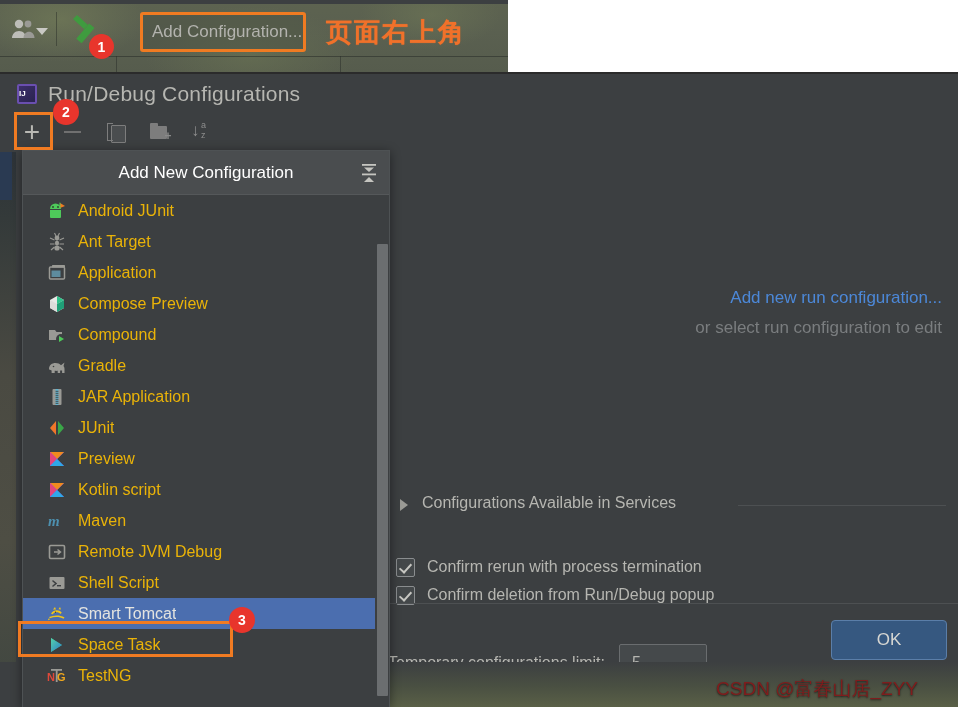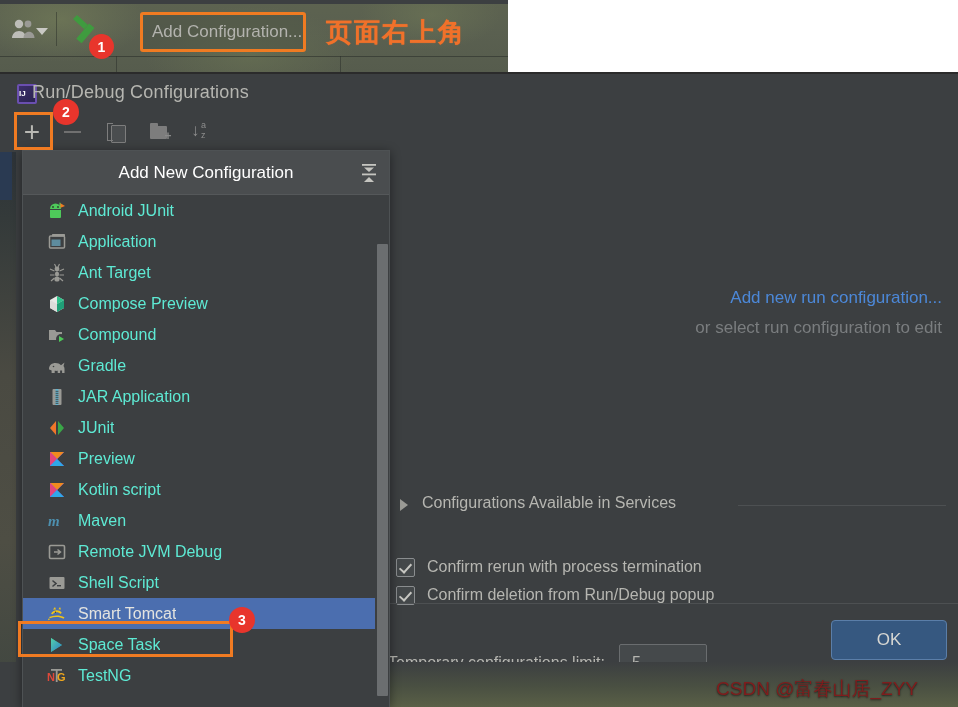--- a/index.html
+++ b/index.html
@@ -84,22 +84,22 @@
   }
   .dlg-titlebar { position: relative; height: 38px; }
   .ij-icon {
     position: absolute; left: 17px; top: 10px; width: 20px; height: 20px;
     border: 2px solid #6a4fb0; border-radius: 2px;
     background: linear-gradient(135deg, #3d2f6b 0%, #2a2350 100%);
     display: flex; align-items: center; 
   }
   .ij-icon span { color: #fff; font-size: 8px; font-weight: bold; line-height: 1; }
   .dlg-title {
-    position: absolute; left: 32px; top: 8px;
-    color: #b6b6b1; font-size: 18px; letter-spacing: .2px;
+    position: absolute; left: 48px; top: 8px;
+    color: #b6b6b1; font-size: 21px; letter-spacing: .2px;
   }
 
   
   .dlg-toolbar { position: absolute; left: 0; top: 38px; width: 100%; height: 40px; }
   .tb-btn {
     position: absolute; top: 4px; width: 32px; height: 32px;
     display: flex; align-items: center; justify-content: center;
   }
   .tb-plus-box {
     position: absolute; left: 14px; top: 112px; width: 39px; height: 38px;
@@ -161,21 +161,21 @@
   }
   .popup-header .ph-title { color: #ffffff; font-size: 17px; }
   .collapse-ic {
     position: absolute; right: 10px; top: 11px; width: 20px; height: 22px;
   }
   .popup-list {
     position: relative; height: 512px; overflow: hidden; background: #3c3f41;
   }
   .cfg-row {
     display: flex; align-items: center; height: 31px; padding-left: 24px;
-    color: #5eead4; font-size: 16px; white-space: nowrap;
+    color: #eab308; font-size: 16px; white-space: nowrap;
   }
   .cfg-row.selected { background: #4b6eaf; color: #e4e4e0; }
   .cfg-ic {
     width: 20px; height: 20px; margin-right: 11px; flex: 0 0 20px;
     display: flex; align-items: center; justify-content: center;
     position: relative;
   }
   .cfg-label { overflow: hidden; }
 
   .sel-box {
@@ -374,38 +374,38 @@
               <circle cx="11" cy="6" r=".9" fill="#2d3c2f"></circle>
               <path d="M13 2 L18 5 L13 7z" fill="#f07b22"></path>
               <rect x="12.4" y="1.6" width="1" height="6" fill="#4ec95a"></rect>
             </svg>
           </span>
           <span class="cfg-label">Android JUnit</span>
         </div>
         <div class="cfg-row">
           <span class="cfg-ic">
             <svg viewBox="0 0 20 20">
-              <rect x="2.5" y="4" width="15" height="12" rx="1" fill="none" stroke="#9a9a95" stroke-width="1.5"></rect>
-              <rect x="4.5" y="7.5" width="9" height="6.5" fill="#5e8c9e"></rect>
-              <rect x="5" y="2" width="13" height="2.5" rx=".6" fill="#9a9a95"></rect>
-            </svg>
-          </span>
-          <span class="cfg-label">Application</span>
-        </div>
-        <div class="cfg-row">
-          <span class="cfg-ic">
-            <svg viewBox="0 0 20 20">
               <ellipse cx="10" cy="6" rx="2.4" ry="2.4" fill="#9a9a95"></ellipse>
               <ellipse cx="10" cy="11" rx="2.1" ry="2.6" fill="#9a9a95"></ellipse>
               <ellipse cx="10" cy="16" rx="2.6" ry="2.6" fill="#9a9a95"></ellipse>
               <path d="M7.5 8 L3 6 M12.5 8 L17 6 M7.5 12 L3 12 M12.5 12 L17 12 M7.5 15 L4 18 M12.5 15 L16 18" stroke="#9a9a95" stroke-width="1.2" fill="none"></path>
               <path d="M9 4 L7.5 1 M11 4 L12.5 1" stroke="#9a9a95" stroke-width="1.1" fill="none"></path>
             </svg>
           </span>
           <span class="cfg-label">Ant Target</span>
+        </div>
+        <div class="cfg-row">
+          <span class="cfg-ic">
+            <svg viewBox="0 0 20 20">
+              <rect x="2.5" y="4" width="15" height="12" rx="1" fill="none" stroke="#9a9a95" stroke-width="1.5"></rect>
+              <rect x="4.5" y="7.5" width="9" height="6.5" fill="#5e8c9e"></rect>
+              <rect x="5" y="2" width="13" height="2.5" rx=".6" fill="#9a9a95"></rect>
+            </svg>
+          </span>
+          <span class="cfg-label">Application</span>
         </div>
         <div class="cfg-row">
           <span class="cfg-ic">
             <svg viewBox="0 0 20 20">
               <path d="M10 2 L17 6 L17 14 L10 18 L3 14 L3 6 Z" fill="#e8e8e6"></path>
               <path d="M10 2 L17 6 L10 10 Z" fill="#2fc08a"></path>
               <path d="M10 10 L17 6 L17 14 L10 18 Z" fill="#1f9f77"></path>
               <path d="M3 6 L10 10 L10 18 L3 14 Z" fill="#dcdcda"></path>
             </svg>
           </span>

